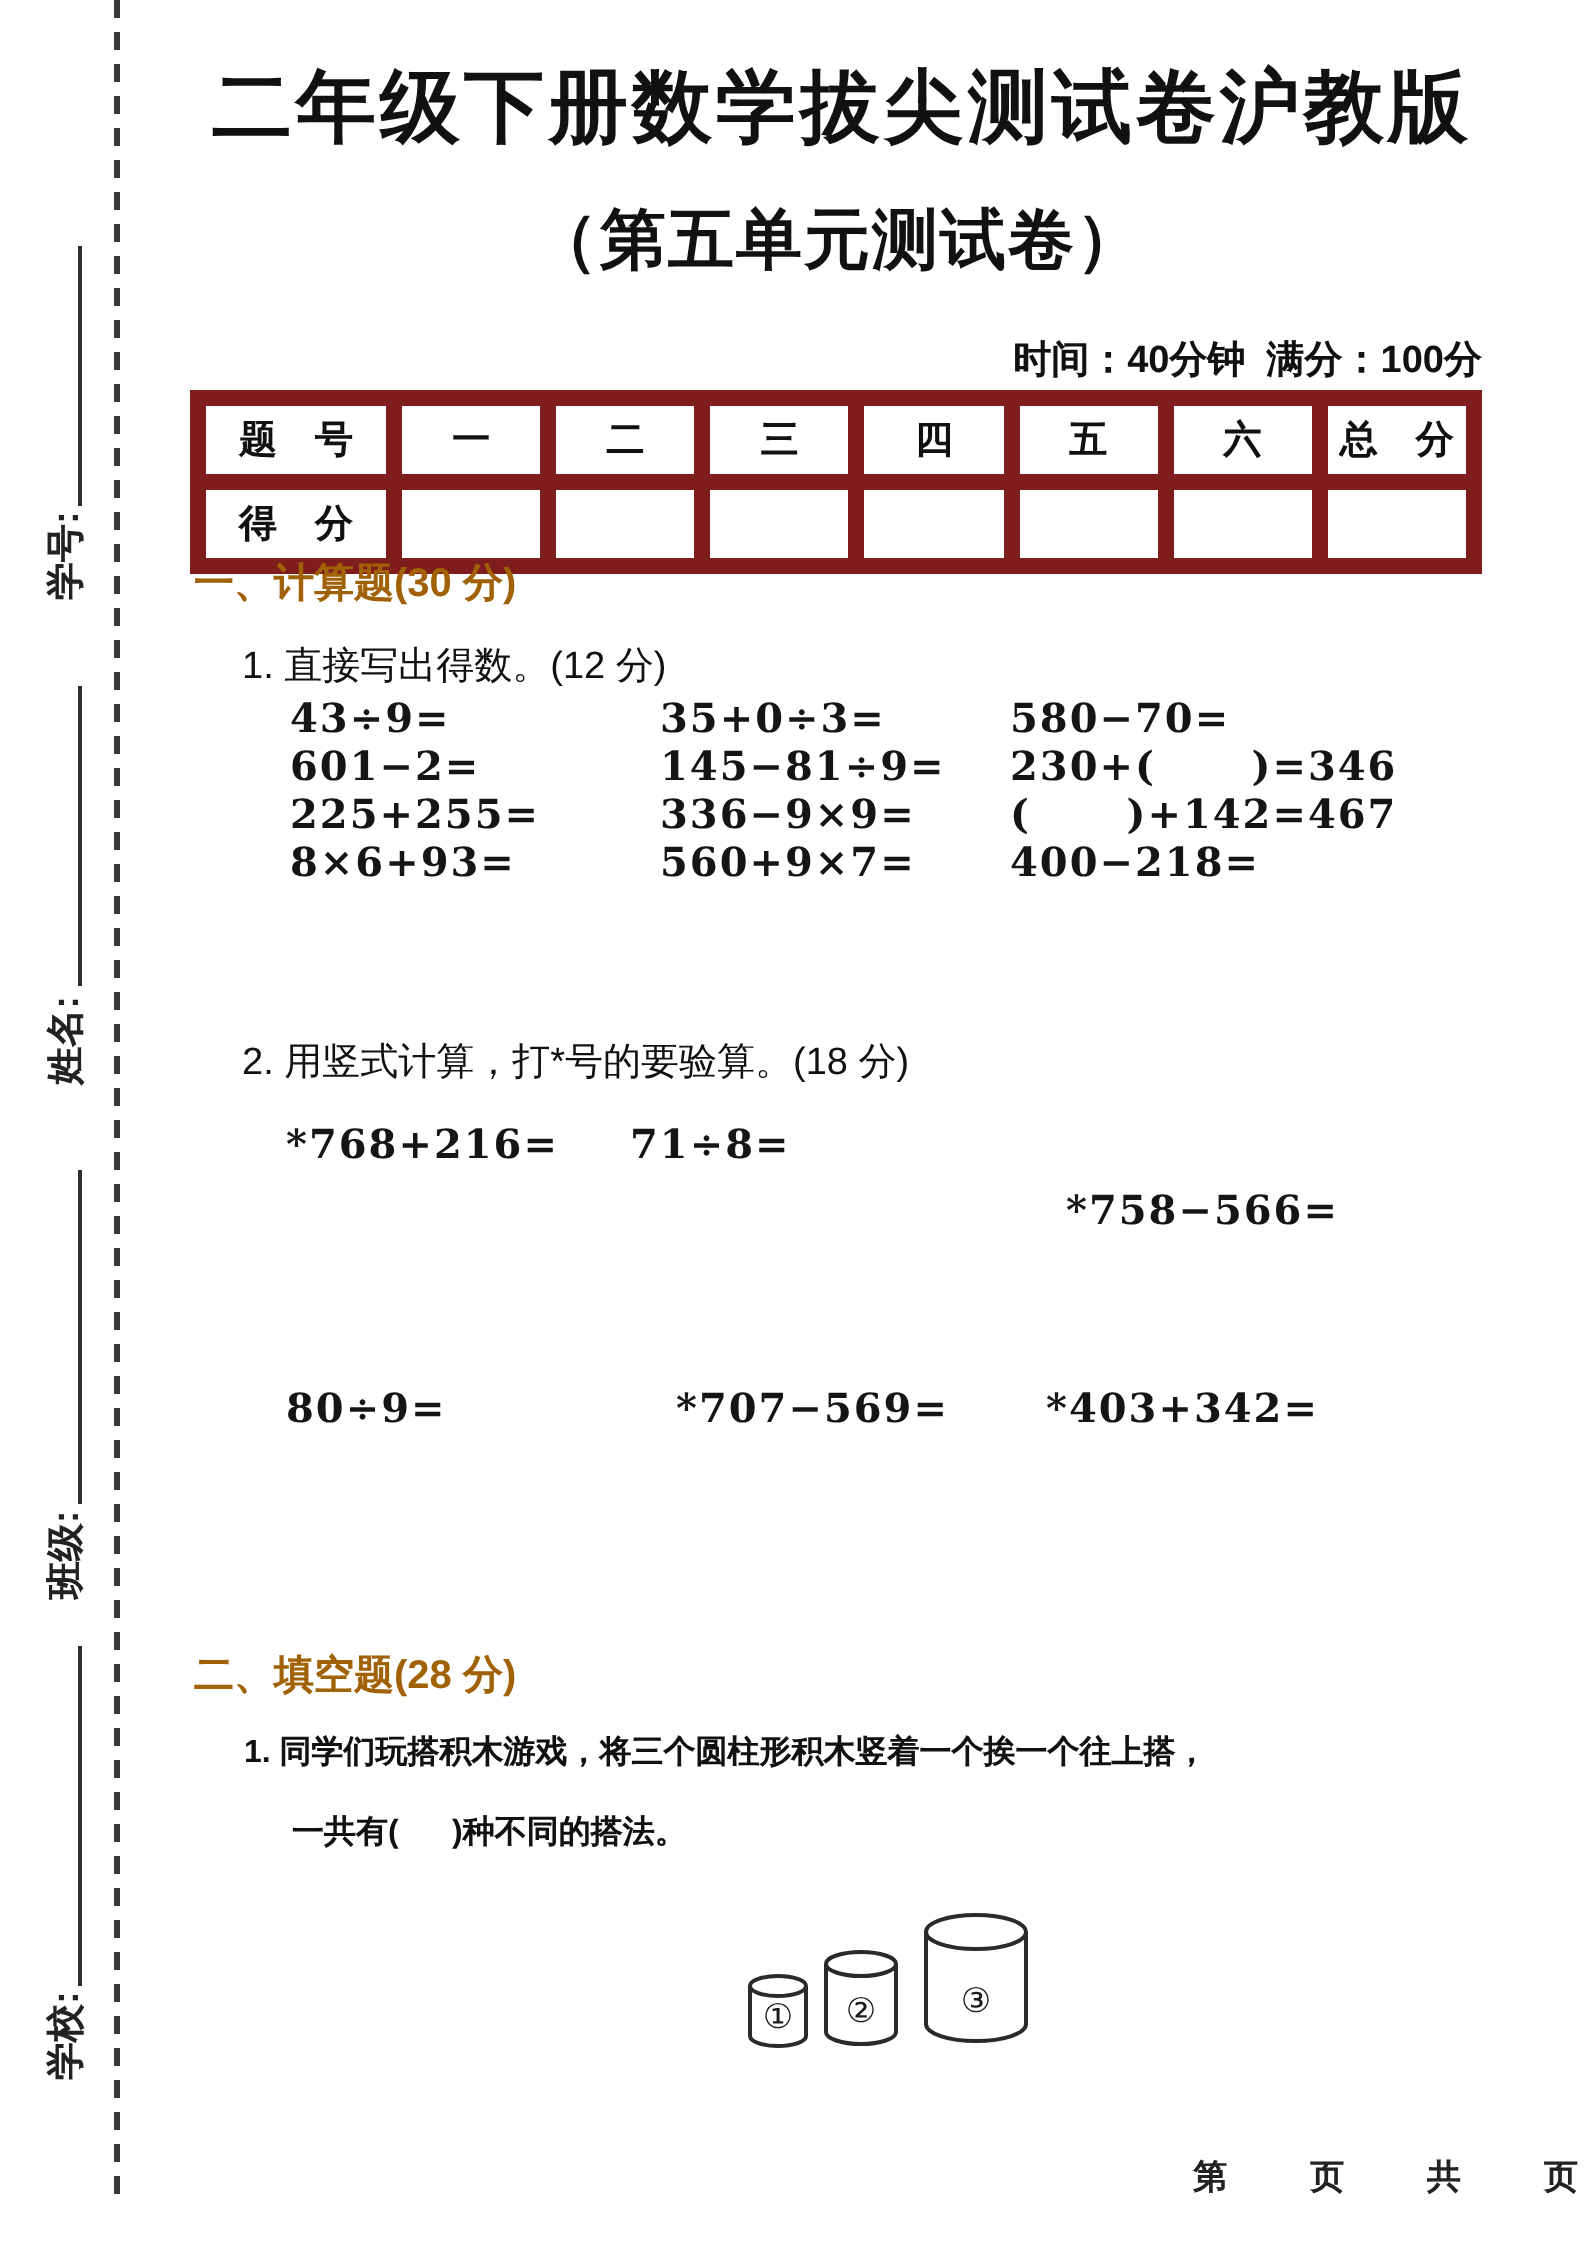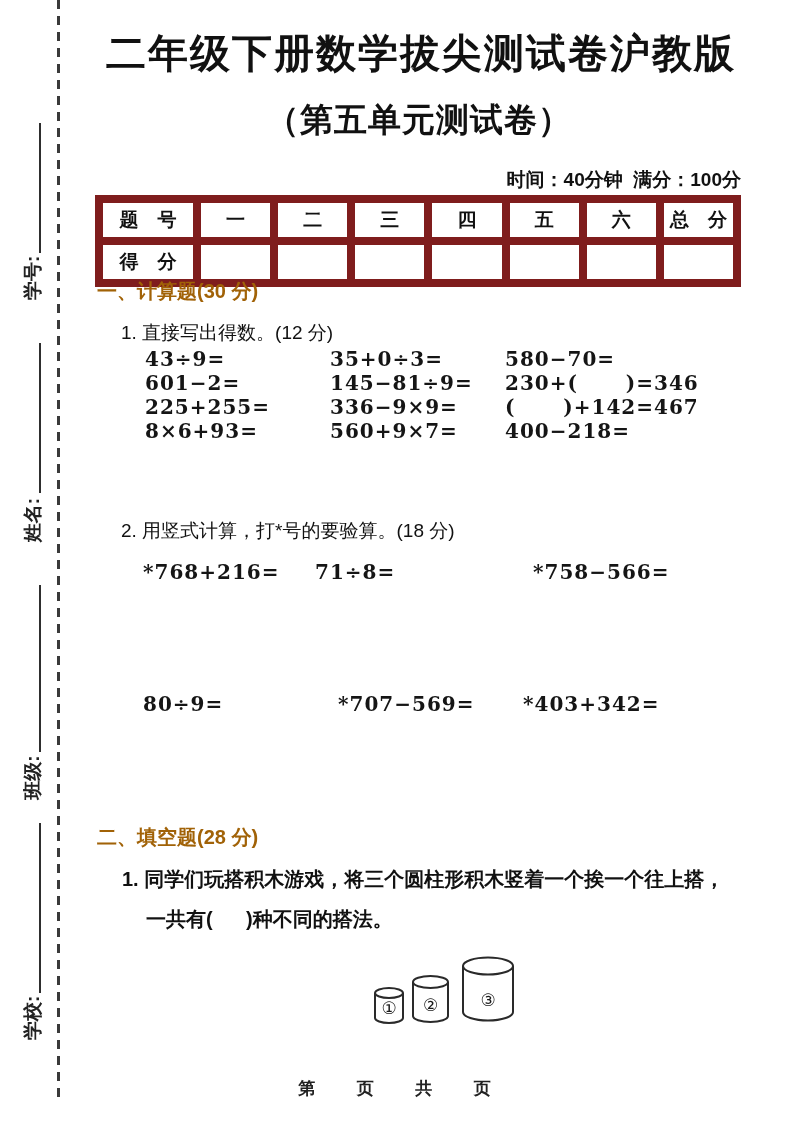--- a/index.html
+++ b/index.html
@@ -52,28 +52,28 @@
   .sec-heading{position:absolute;font-size:20px;font-weight:700;color:#a16207;white-space:nowrap;}
   .sub-heading{position:absolute;font-size:19px;font-weight:400;color:#111;white-space:nowrap;}
   .math{font-family:"DejaVu Serif",serif;font-weight:600;font-size:20px;letter-spacing:1px;white-space:pre;color:#151515;}
   .calc-grid{
     position:absolute;left:95px;top:348px;width:620px;
     display:grid;grid-template-columns:185px 175px 1fr;padding-left:50px;
     row-gap:1px;line-height:23px;
   }
   .row-abs{position:absolute;left:95px;height:26px;width:648px;}
   .row-abs span{position:absolute;top:0;}
-  .qtext{position:absolute;font-size:20px;font-weight:600;color:#111;white-space:pre;}
+  .qtext{position:absolute;font-size:16px;font-weight:600;color:#111;white-space:pre;}
   
   .fig{position:absolute;left:358px;top:943px;}
   .fig path, .fig ellipse{fill:#ffffff;stroke:#2a2a2a;stroke-width:2;}
   .fig text{font-family:"DejaVu Sans",sans-serif;font-size:17px;fill:#1a1a1a;}
   
   .footer{
-    position:absolute;left:0;top:1077px;width:793px;text-align:center;
+    position:absolute;left:0;top:1077px;width:793px;text-align:right;
     font-size:17px;font-weight:600;letter-spacing:4px;word-spacing:10px;white-space:pre;color:#222;
   }
 </style>
 </head>
 <body>
 
 <div class="page">
 
   <div class="seal-dashed-line"></div>
   <div class="seal-strip">
@@ -133,21 +133,21 @@
     <span class="math">8×6+93=</span>
     <span class="math">560+9×7=</span>
     <span class="math">400−218=</span>
   </div>
 
   <div class="sub-heading" style="left:121px;top:518px;">2. 用竖式计算，打*号的要验算。(18 分)</div>
 
   <div class="row-abs" style="top:560px;">
     <span class="math" style="left:48px;">*768+216=</span>
     <span class="math" style="left:220px;">71÷8=</span>
-    <span class="math" style="left:438px;">*758−566=</span>
+    <span class="math" style="left:438px;margin-top:33px;">*758−566=</span>
   </div>
 
   <div class="row-abs" style="top:692px;">
     <span class="math" style="left:48px;">80÷9=</span>
     <span class="math" style="left:243px;">*707−569=</span>
     <span class="math" style="left:428px;">*403+342=</span>
   </div>
 
   <div class="sec-heading" style="left:97px;top:824px;">二、填空题(28 分)</div>
   <div class="qtext" style="left:122px;top:866px;">1. 同学们玩搭积木游戏，将三个圆柱形积木竖着一个挨一个往上搭，</div>

